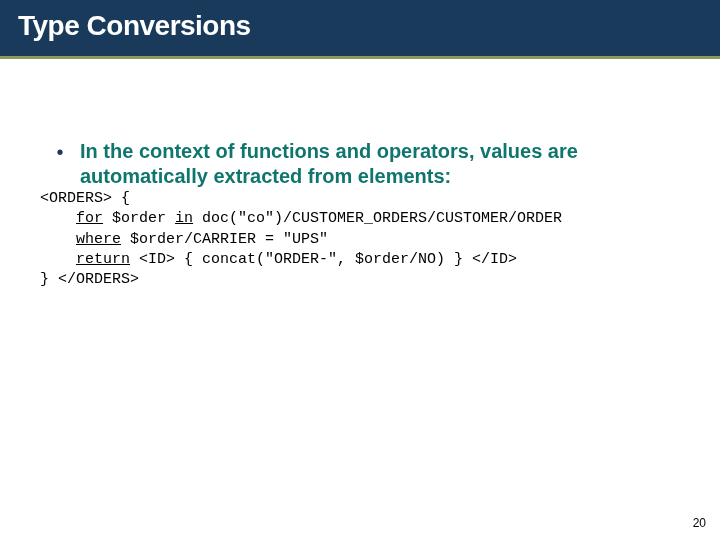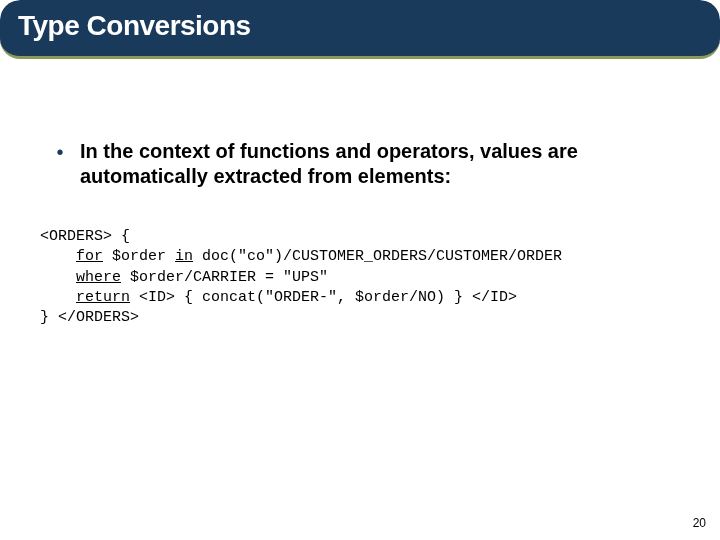--- a/index.html
+++ b/index.html
@@ -1,15 +1,15 @@
 <!DOCTYPE html>
 <html><head>
 <meta charset="utf-8">
 <style>
-  * { margin: 0; padding: 0; box-sizing: border-box; border-radius: 20px; }
+  * { margin: 0; padding: 0; box-sizing: border-box; }
   body {
     width: 720px;
     height: 540px;
     background: #ffffff;
     font-family: Verdana, Geneva, sans-serif;
     position: relative;
     overflow: hidden;
   }
   .header {
     background: #1a3a5c;
@@ -32,26 +32,25 @@
   .bullet {
     width: 40px;
     font-size: 20px;
     color: #1a3a5c;
     line-height: 1.3;
     text-align: center;
   }
   .bullet-text {
     font-size: 20px;
     font-weight: bold;
-    color: #000000;
+    color: #0f766e;
     line-height: 1.25;
     flex: 1;
   }
   .code-block {
-    margin-top: 38px;
     font-family: "Courier New", Courier, monospace;
     font-size: 15px;
     line-height: 1.35;
     color: #000000;
     white-space: pre;
   }
   .code-block .u {
     text-decoration: underline;
   }
   .page-number {

